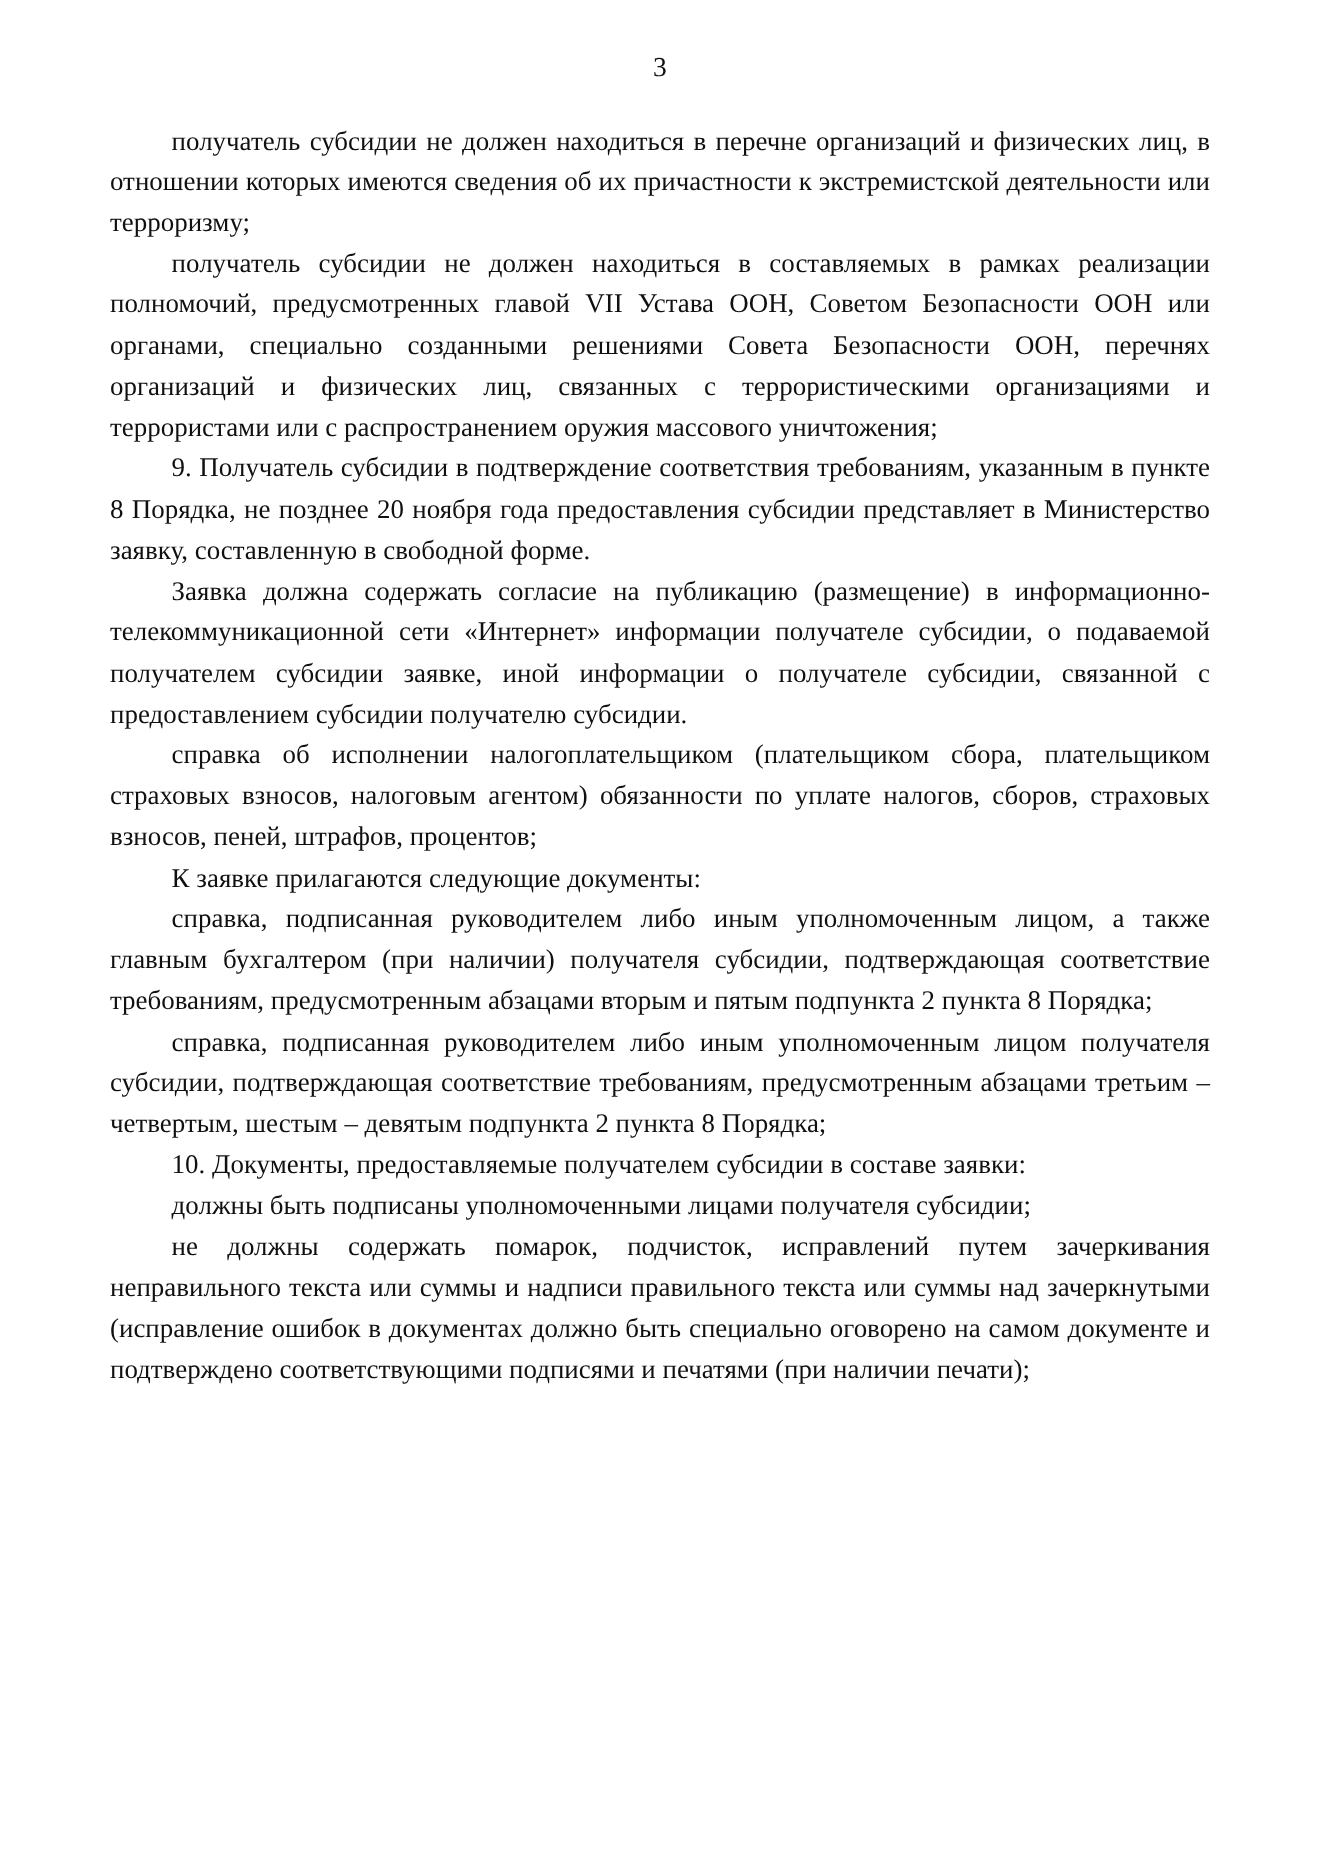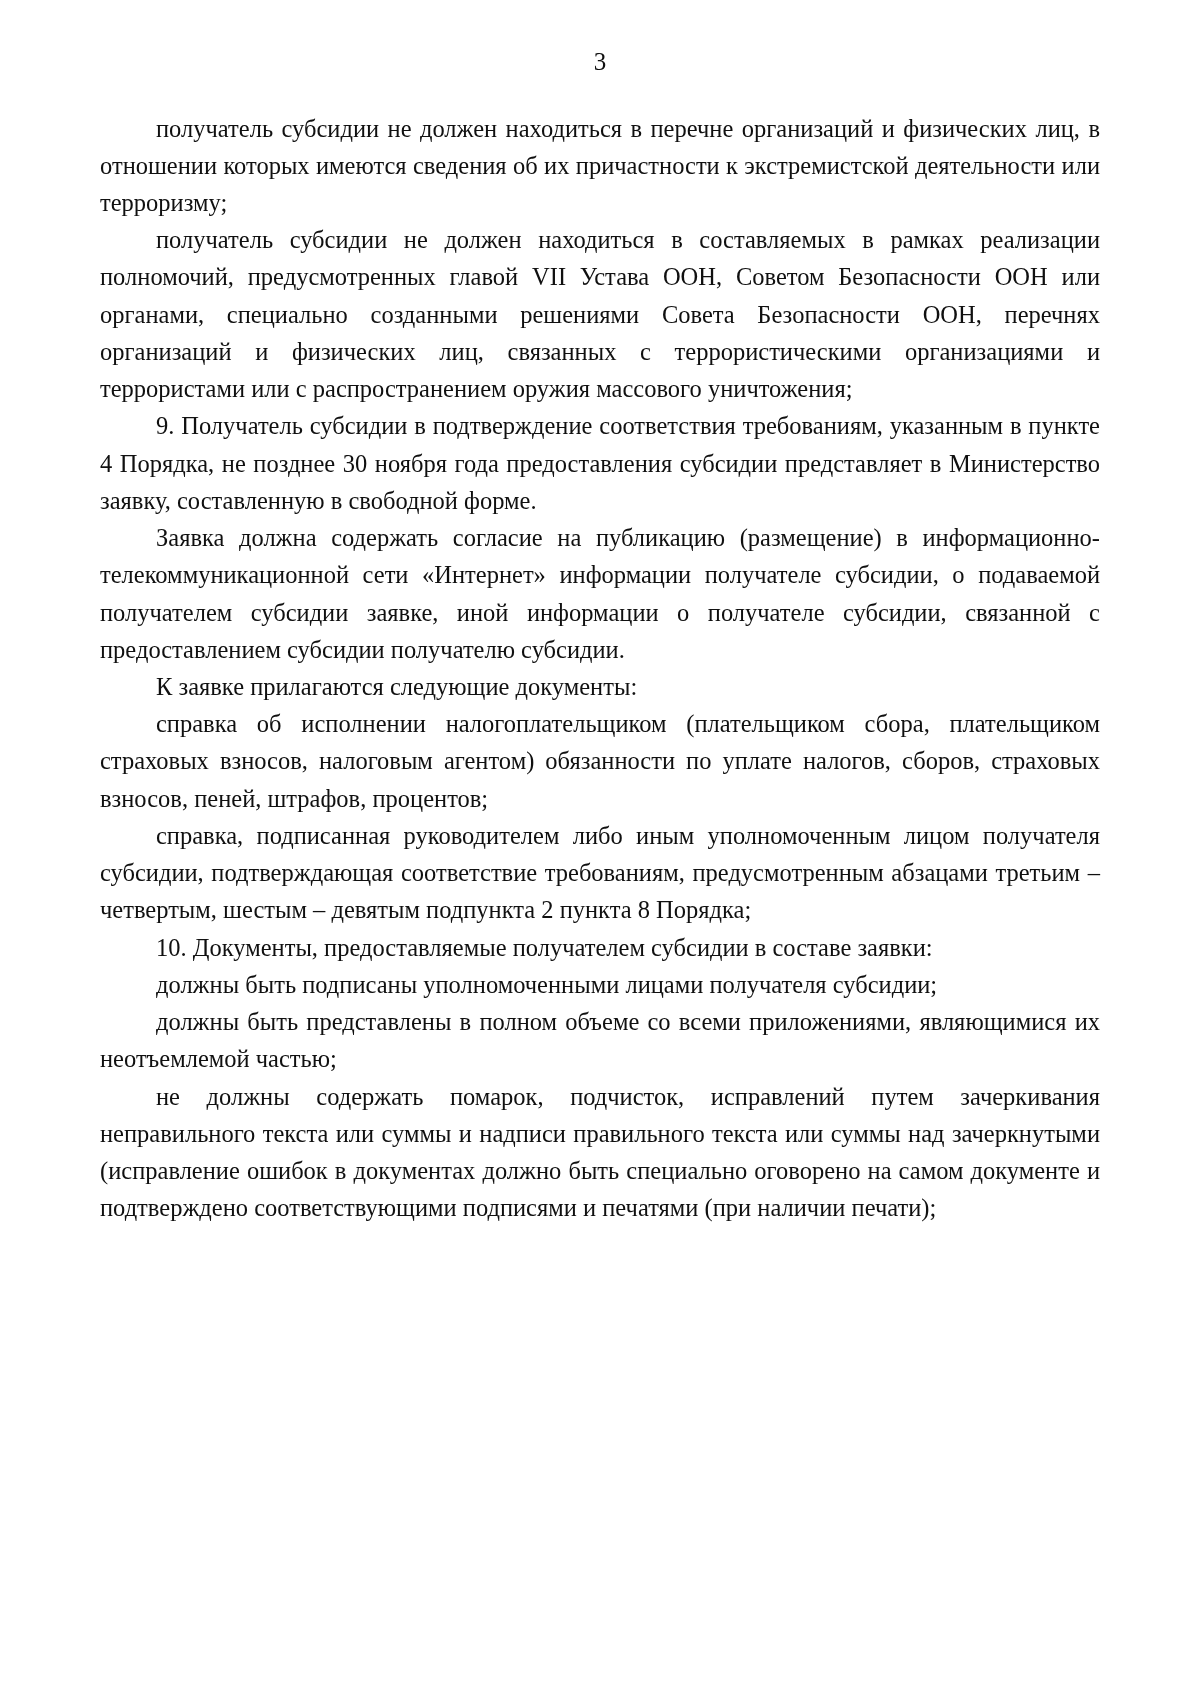--- a/index.html
+++ b/index.html
@@ -53,25 +53,25 @@
 </head>
 <body>
 
 <div class="page">
 
   <div class="page-number">3</div>
 
   <div class="doc-body">
     <p class="indent last-line-left">получатель субсидии не должен находиться в перечне организаций и физических лиц, в отношении которых имеются сведения об их причастности к экстремистской деятельности или терроризму;</p>
     <p class="indent last-line-left">получатель субсидии не должен находиться в составляемых в рамках реализации полномочий, предусмотренных главой VII Устава ООН, Советом Безопасности ООН или органами, специально созданными решениями Совета Безопасности ООН, перечнях организаций и физических лиц, связанных с террористическими организациями и террористами или с распространением оружия массового уничтожения;</p>
-    <p class="indent last-line-left">9. Получатель субсидии в подтверждение соответствия требованиям, указанным в пункте 4 Порядка, не позднее 30 ноября года предоставления субсидии представляет в Министерство заявку, составленную в свободной форме.</p>
+    <p class="indent last-line-left">9. Получатель субсидии в подтверждение соответствия требованиям, указанным в пункте 8 Порядка, не позднее 20 ноября года предоставления субсидии представляет в Министерство заявку, составленную в свободной форме.</p>
     <p class="indent last-line-left">Заявка должна содержать согласие на публикацию (размещение) в информационно-телекоммуникационной сети «Интернет» информации получателе субсидии, о подаваемой получателем субсидии заявке, иной информации о получателе субсидии, связанной с предоставлением субсидии получателю субсидии.</p>
+    <p class="indent last-line-left">справка об исполнении налогоплательщиком (плательщиком сбора, плательщиком страховых взносов, налоговым агентом) обязанности по уплате налогов, сборов, страховых взносов, пеней, штрафов, процентов;</p>
     <p class="indent last-line-left">К заявке прилагаются следующие документы:</p>
-    <p class="indent last-line-left">справка об исполнении налогоплательщиком (плательщиком сбора, плательщиком страховых взносов, налоговым агентом) обязанности по уплате налогов, сборов, страховых взносов, пеней, штрафов, процентов;</p>
+    <p class="indent last-line-left">справка, подписанная руководителем либо иным уполномоченным лицом, а также главным бухгалтером (при наличии) получателя субсидии, подтверждающая соответствие требованиям, предусмотренным абзацами вторым и пятым подпункта 2 пункта 8 Порядка;</p>
     <p class="indent last-line-left">справка, подписанная руководителем либо иным уполномоченным лицом получателя субсидии, подтверждающая соответствие требованиям, предусмотренным абзацами третьим – четвертым, шестым – девятым подпункта 2 пункта 8 Порядка;</p>
     <p class="indent last-line-left">10. Документы, предоставляемые получателем субсидии в составе заявки:</p>
     <p class="indent last-line-left">должны быть подписаны уполномоченными лицами получателя субсидии;</p>
-    <p class="indent last-line-left">должны быть представлены в полном объеме со всеми приложениями, являющимися их неотъемлемой частью;</p>
     <p class="indent last-line-left">не должны содержать помарок, подчисток, исправлений путем зачеркивания неправильного текста или суммы и надписи правильного текста или суммы над зачеркнутыми (исправление ошибок в документах должно быть специально оговорено на самом документе и подтверждено соответствующими подписями и печатями (при наличии печати);</p>
 
   </div>
 
 </div>
 
 </body></html>

